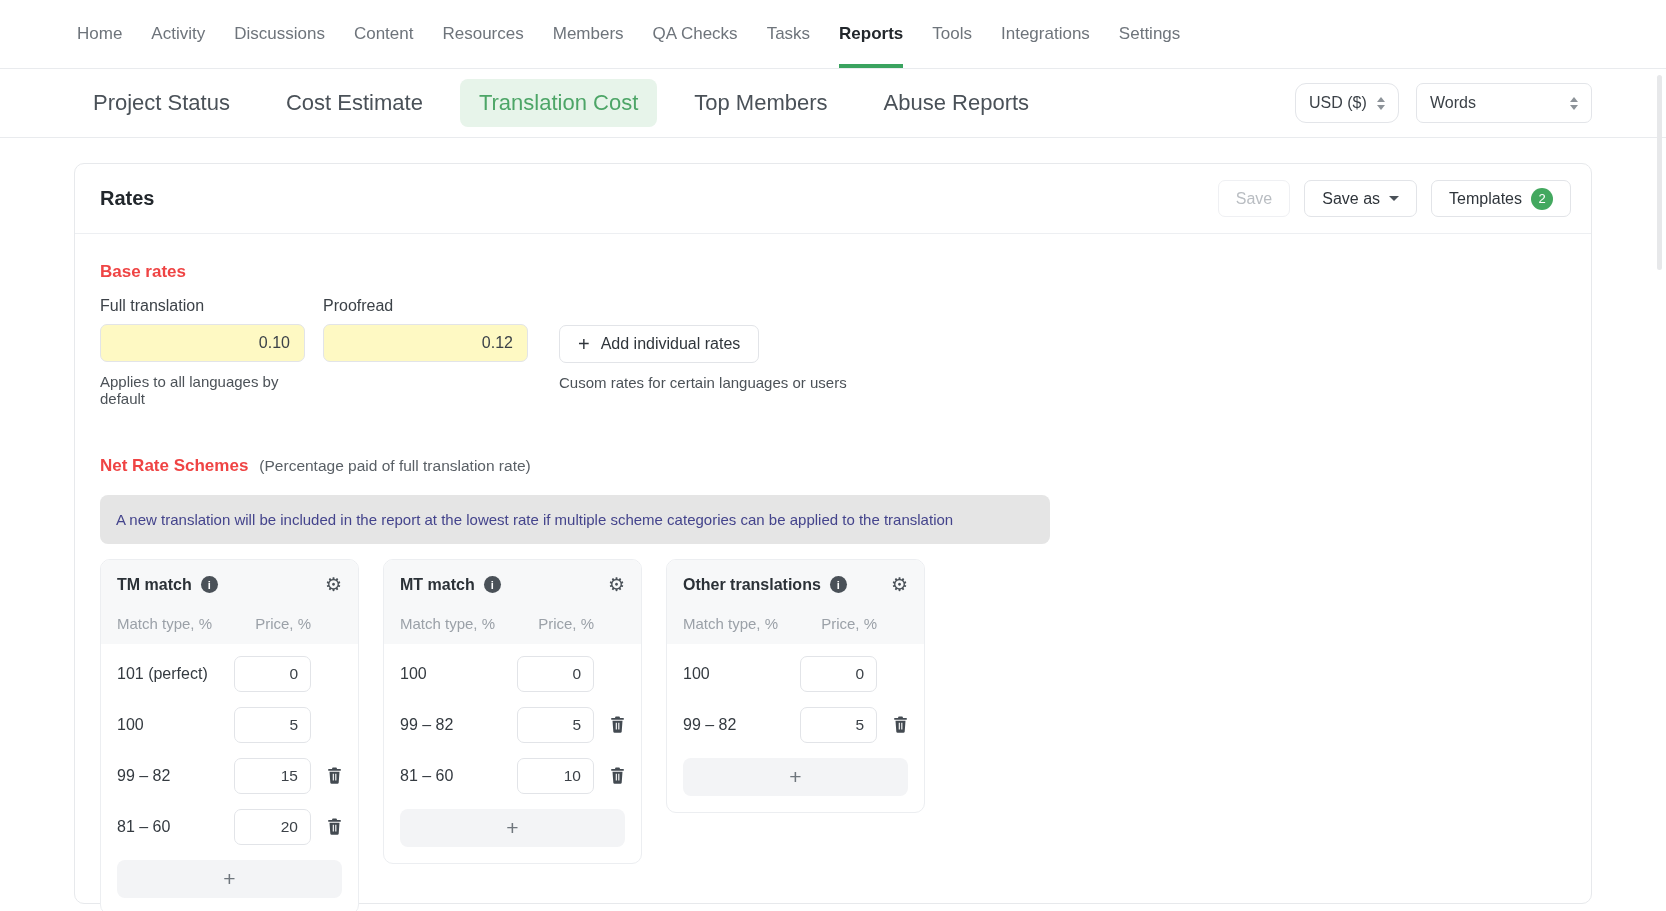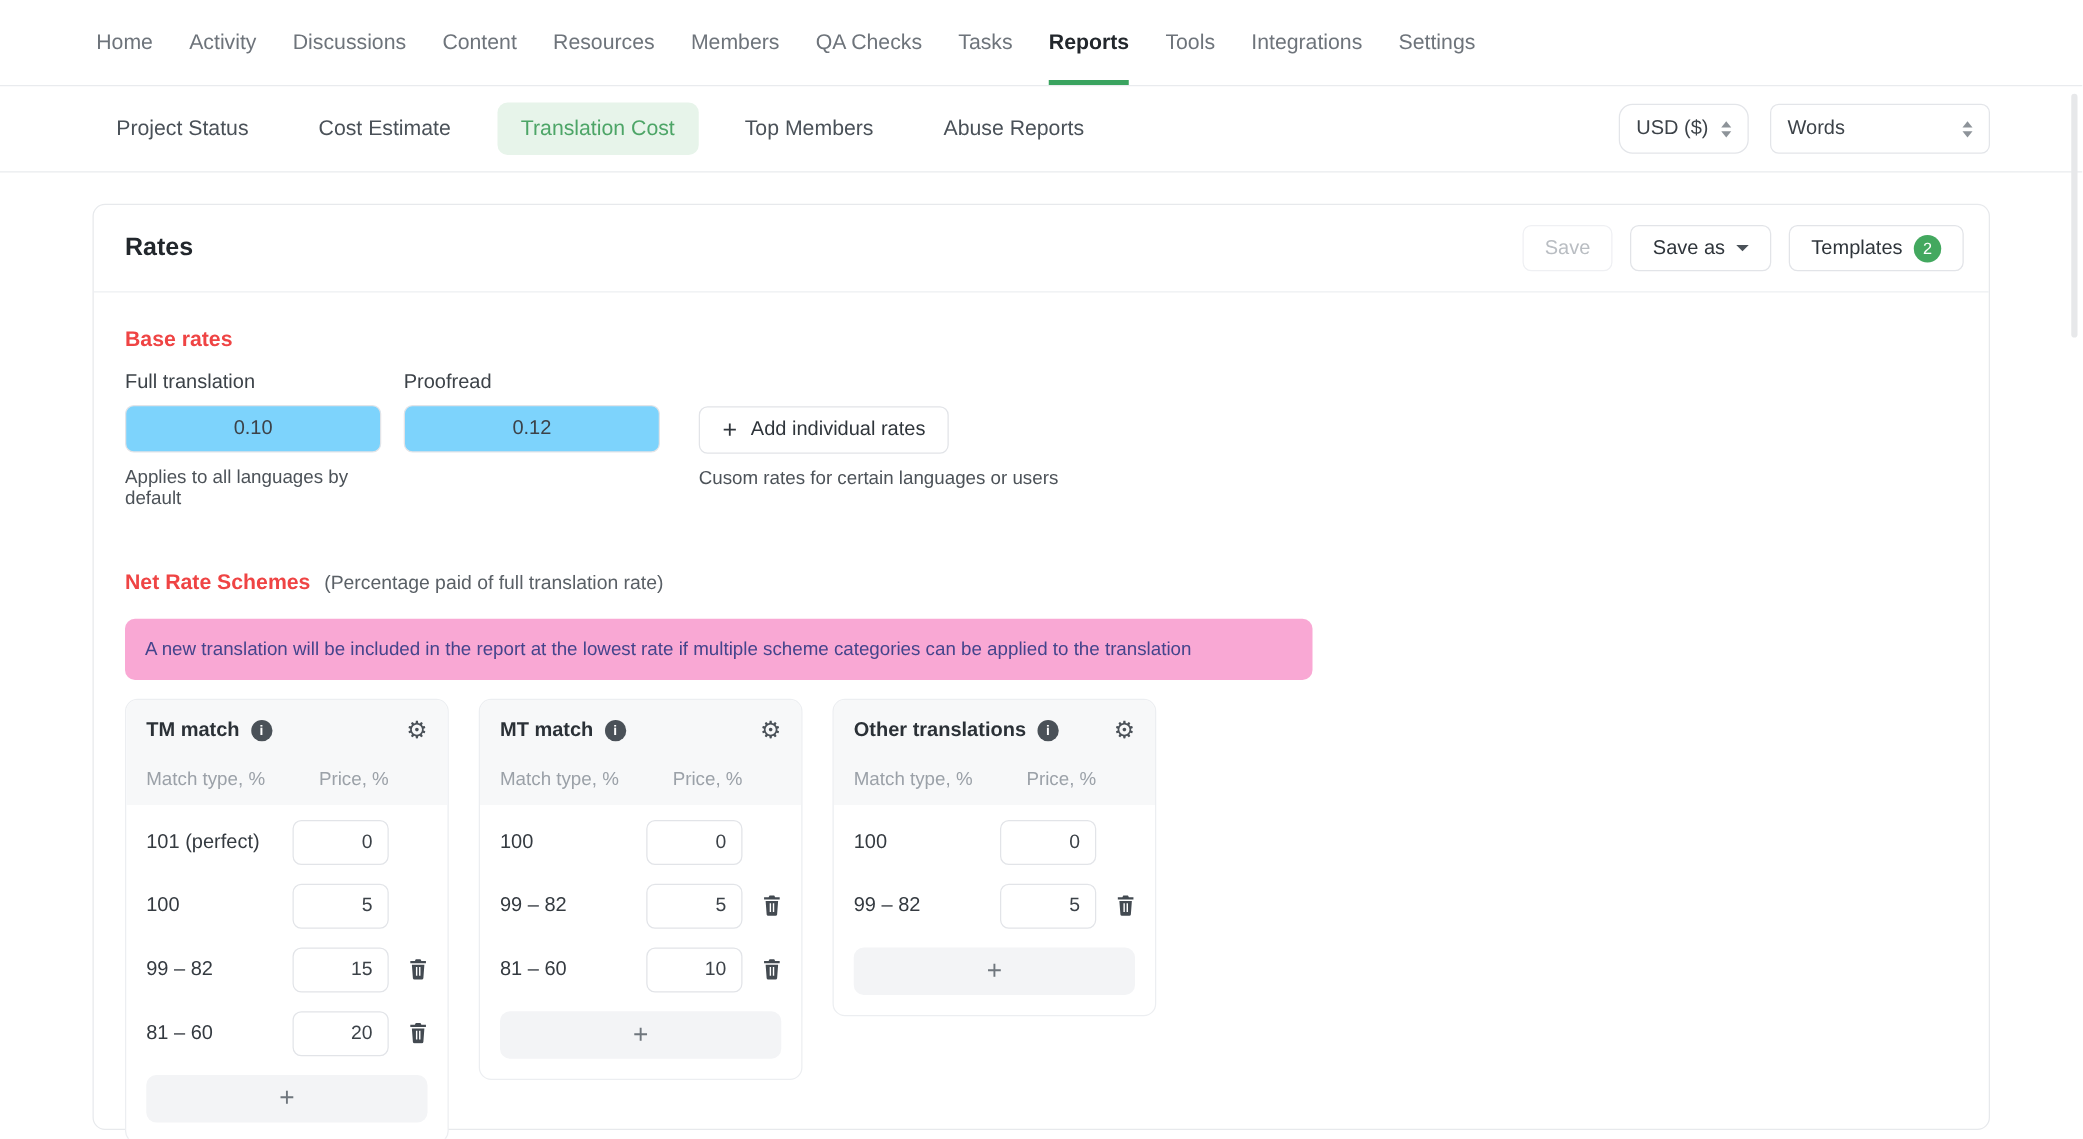--- a/index.html
+++ b/index.html
@@ -30,21 +30,21 @@
   .nav-item.active { color: #22272c; font-weight: 700; border-bottom-color: #3aa35f; }
 
   
   .tabbar {
     height: 69px;
     border-bottom: 1px solid #e9ebee;
     display: flex; align-items: center;
     padding: 0 74px; gap: 18px;
   }
   .tab {
-    font-size: 17px; color: #4a5158;
+    font-size: 22px; color: #4a5158;
     padding: 11px 19px; border-radius: 8px;
     cursor: pointer; white-space: nowrap; text-align: center;
   }
   .tab.active { background: #e7f4ea; color: #4da567; }
   .filters { margin-left: auto; display: flex; gap: 17px; }
   .select {
     height: 40px; border: 1px solid #e3e5e9; border-radius: 7px;
     background: #fff; display: flex; align-items: center;
     justify-content: space-between; padding: 0 13px;
     font-size: 16px; color: #3c4248; cursor: pointer;
@@ -83,38 +83,38 @@
   .card-body { padding: 28px 25px 0; }
   .section-heading { font-size: 17px; font-weight: 700; color: #ef4444; }
 
   
   .base-grid { display: flex; margin-top: 15px; align-items: flex-start; }
   .field { width: 205px; }
   .field + .field { margin-left: 18px; }
   .field-label { font-size: 16px; color: #3c4248; margin-bottom: 9px; }
   .text-input {
     width: 100%; height: 38px; border: 1px solid #e2e4e8; border-radius: 7px;
-    text-align: center; padding: 0 14px; font-size: 16px; color: #3c4248;
-    font-family: inherit; background: #7dd3fc; outline: none;
+    text-align: right; padding: 0 14px; font-size: 16px; color: #3c4248;
+    font-family: inherit; background: #fef9c3; outline: none;
   }
   .helper { font-size: 15px; color: #4c5258; margin-top: 11px; }
   .add-col { margin-left: 31px; padding-top: 28px; }
   .add-rates-btn {
     height: 38px; border: 1px solid #e2e4e8; border-radius: 7px;
     background: #fff; display: flex; align-items: center; gap: 11px;
     padding: 0 18px; font-size: 16px; color: #2f353b; cursor: pointer; font-family: inherit;
   }
   .plus { font-size: 20px; color: #2f353b; line-height: 1; font-weight: 400; }
 
   
   .schemes-heading-row { margin-top: 49px; display: flex; align-items: baseline; gap: 11px; }
   .sub-heading { font-size: 15.5px; color: #5a6066; }
   .banner {
     margin-top: 19px; width: 950px;
-    background: #f9a8d4; border-radius: 8px;
+    background: #e5e5e5; border-radius: 8px;
     padding: 16px; font-size: 15px; color: #44448c;
   }
   .schemes { margin-top: 15px; display: flex; gap: 24px; align-items: flex-start; }
   .scheme-card {
     width: 259px; border: 1px solid #eceef1; border-radius: 10px;
     overflow: hidden; background: #fff;
   }
   .scheme-header { background: #f7f8f9; padding: 15px 16px 12px; }
   .scheme-title-row { display: flex; align-items: center; gap: 9px; }
   .scheme-title { font-size: 16px; font-weight: 700; color: #2b3137; }

